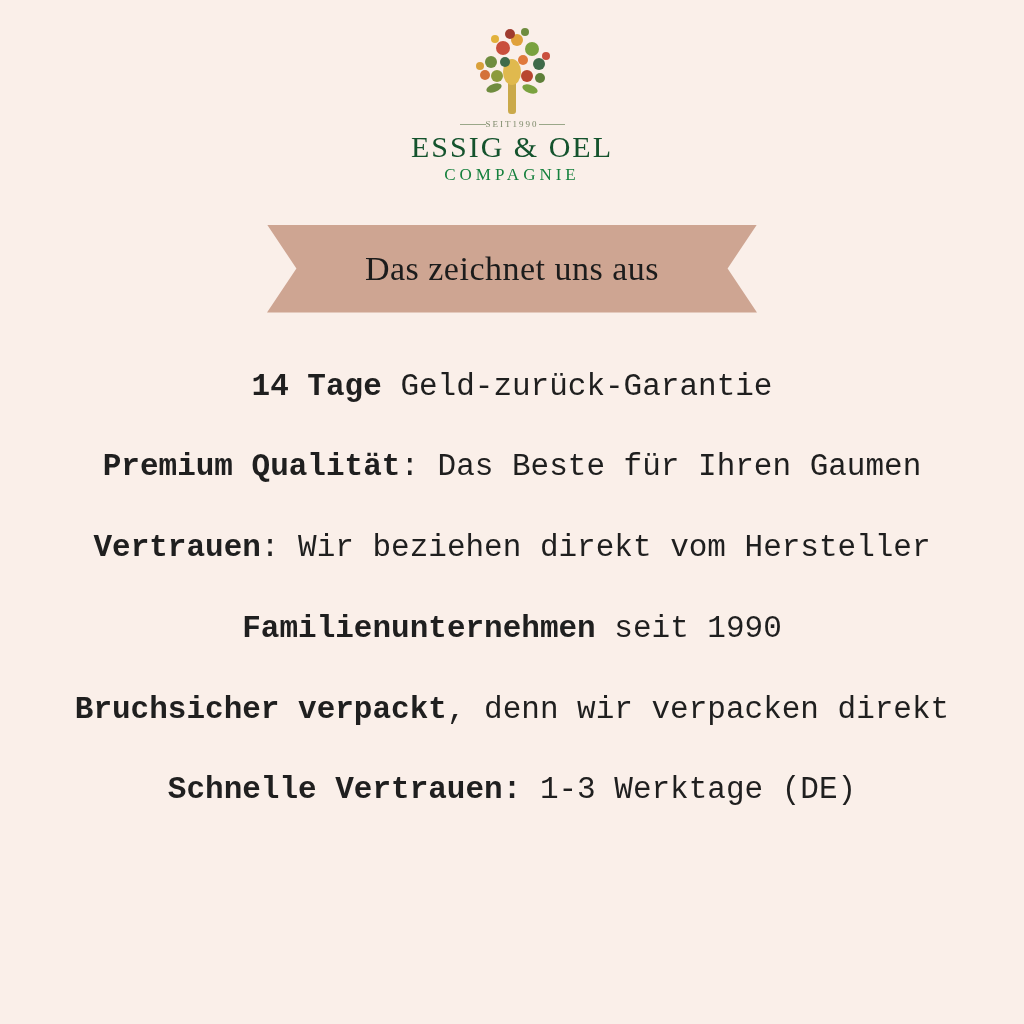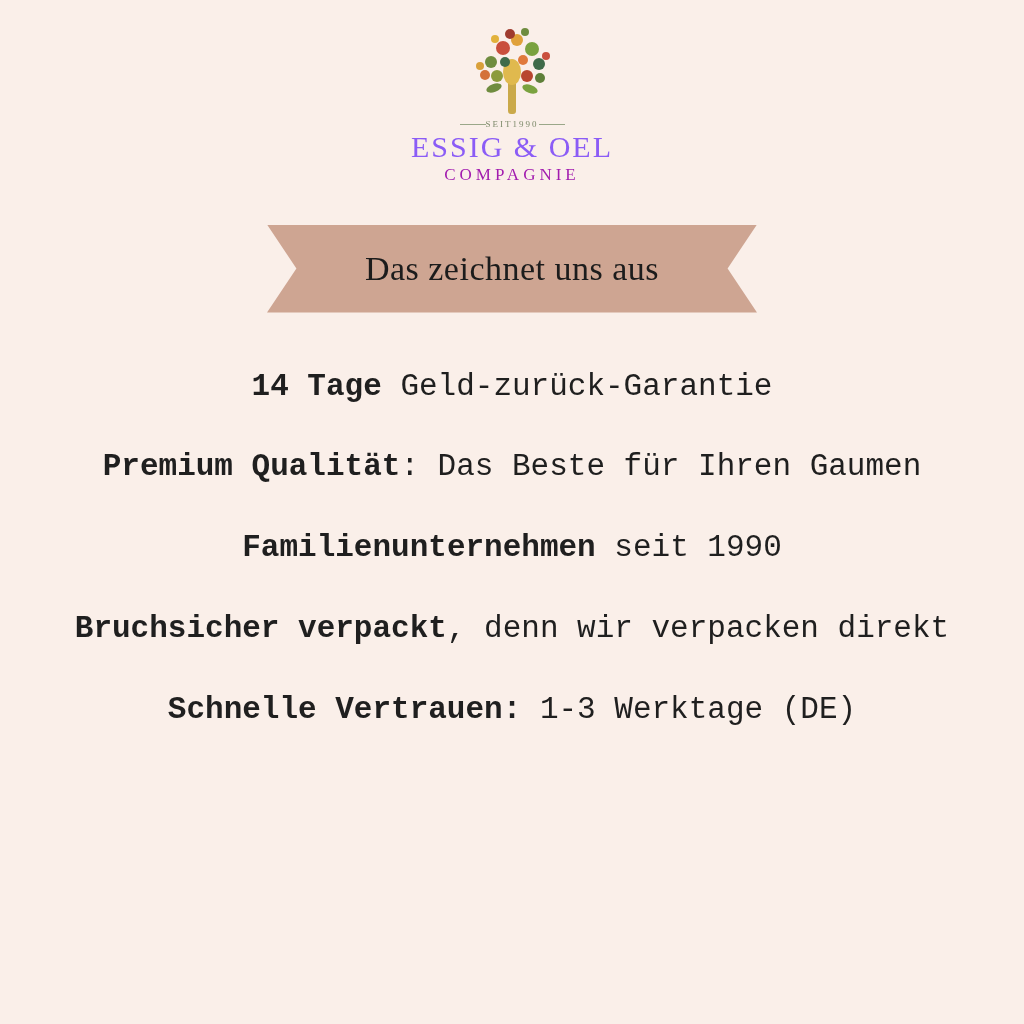--- a/index.html
+++ b/index.html
@@ -53,28 +53,28 @@
   }
   .logo-est .est-rule {
     width: 26px;
     height: 1px;
     background: #9aa789;
   }
   .logo-name {
     font-family: "Liberation Serif", serif;
     font-size: 30px;
     letter-spacing: 2px;
-    color: #8b5cf6;
+    color: #14532d;
     line-height: 1.05;
   }
   .logo-sub {
     font-family: "Liberation Serif", serif;
     font-size: 17px;
     letter-spacing: 4px;
-    color: #a21caf;
+    color: #15803d;
     margin-top: 2px;
   }
 
   
   .ribbon-wrap {
     margin-top: 40px;
     position: relative;
     width: 490px;
     height: 88px;
     text-align: right;
@@ -165,18 +165,19 @@
 
   <div class="ribbon-wrap">
     <div class="ribbon">
       <span class="ribbon-text">Das zeichnet uns aus</span>
     </div>
   </div>
 
   <div class="features">
     <div class="feature-line"><span class="b">14 Tage</span><span> Geld-zurück-Garantie</span></div>
     <div class="feature-line"><span class="b">Premium Qualität</span><span>: Das Beste für Ihren Gaumen</span></div>
+    <div class="feature-line"><span class="b">Vertrauen</span><span>: Wir beziehen direkt vom Hersteller</span></div>
     <div class="feature-line"><span class="b">Familienunternehmen</span><span> seit 1990</span></div>
     <div class="feature-line"><span class="b">Bruchsicher verpackt</span><span>, denn wir verpacken direkt</span></div>
     <div class="feature-line"><span class="b">Schnelle Vertrauen:</span><span> 1-3 Werktage (DE)</span></div>
   </div>
 
 </div>
 
 </body></html>

